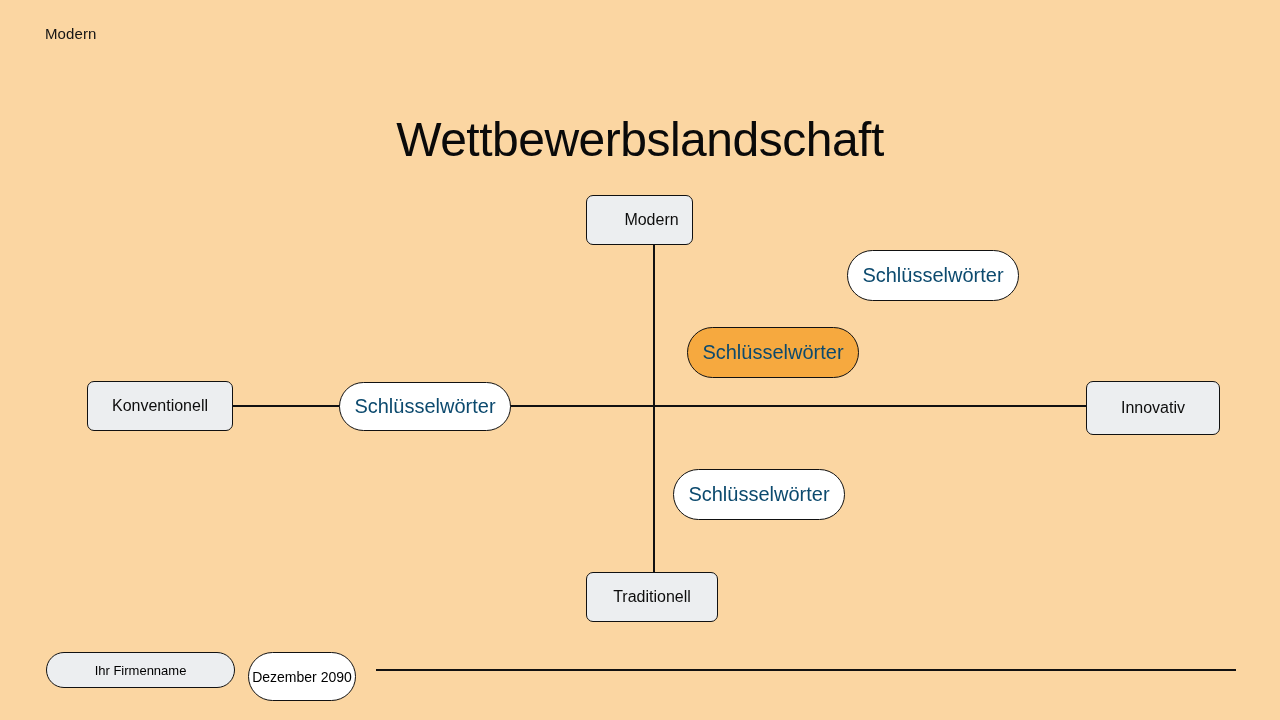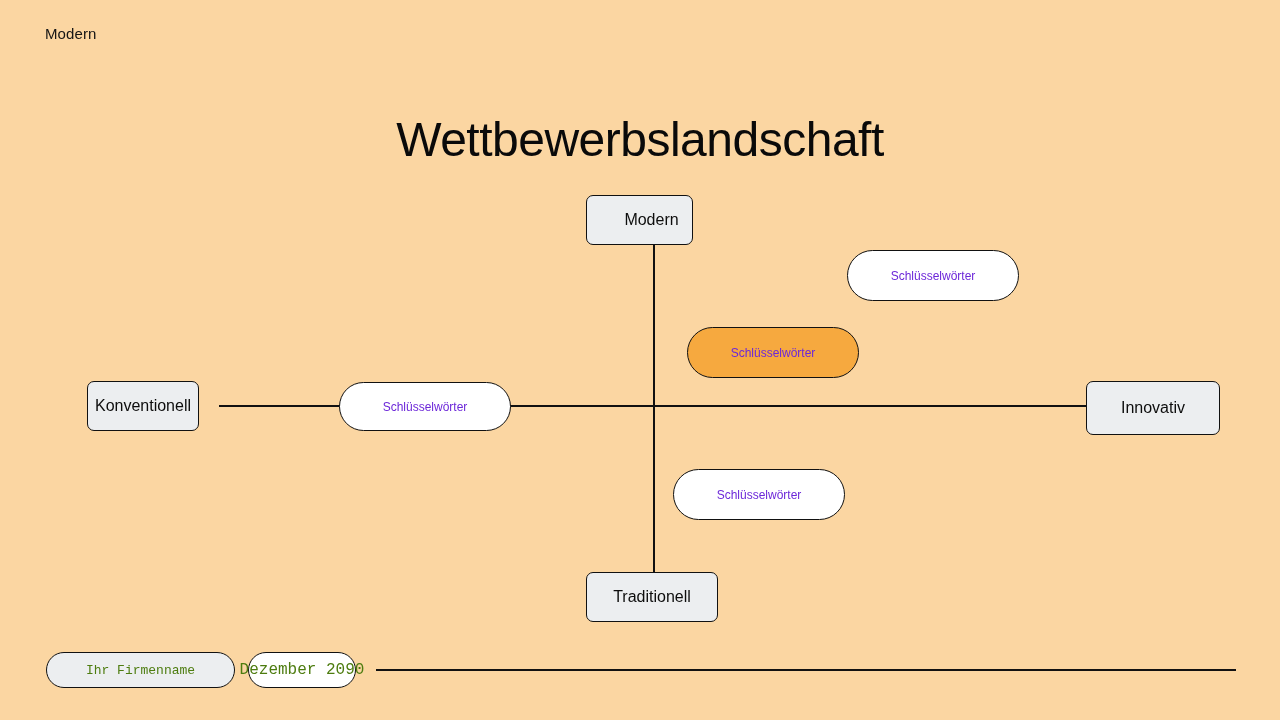--- a/index.html
+++ b/index.html
@@ -75,68 +75,67 @@
     border-radius: 7px;
     display: flex;
     align-items: center;
     justify-content: center;
     font-size: 16px;
     color: #0d0d0d;
     white-space: nowrap;
   }
   .pole-modern      { left: 586px; top: 195px; width: 107px; height: 50px; padding-left: 24px; }
   .pole-traditional { left: 586px; top: 572px; width: 132px; height: 50px; }
-  .pole-conventional{ left: 87px;  top: 381px; width: 112px; height: 50px; }
+  .pole-conventional{ left: 87px;  top: 381px; width: 146px; height: 50px; }
   .pole-innovative  { left: 1086px;top: 381px; width: 134px; height: 54px; }
 
   
   .pill {
     position: absolute;
     box-sizing: border-box;
     border: 1.6px solid #111111;
     border-radius: 999px;
     display: flex;
     align-items: center;
     justify-content: center;
-    font-size: 12px;
-    color: #6d28d9;
+    font-size: 20px;
+    color: #0c4a6e;
     white-space: nowrap;
     background: #ffffff;
   }
   .pill.accent { background: #f6a93f; }
 
   .pill-left       { left: 339px; top: 382px; width: 172px; height: 49px; }
   .pill-upper-right{ left: 847px; top: 250px; width: 172px; height: 51px; }
   .pill-accent     { left: 687px; top: 327px; width: 172px; height: 51px; }
   .pill-lower      { left: 673px; top: 469px; width: 172px; height: 51px; }
 
   
   .footer-pill {
     position: absolute;
     box-sizing: border-box;
     border: 1.6px solid #111111;
     border-radius: 999px;
     display: flex;
     align-items: center;
     justify-content: center;
     white-space: nowrap;
-    color: #4d7c0f;
-    font-family: Liberation Mono, monospace;
+    color: #000000;
   }
   .footer-company {
     left: 46px;  top: 652px;
     width: 189px; height: 36px;
     background: #eceef0;
     font-size: 13px;
   }
   .footer-date {
     left: 248px; top: 652px;
-    width: 108px; height: 36px;
+    width: 108px; height: 49px;
     background: #ffffff;
-    font-size: 16px;
+    font-size: 14px;
   }
   .footer-rule {
     position: absolute;
     left: 376px;
     top: 669px;
     width: 860px;
     height: 1.6px;
     background: #111111;
   }
 </style>

